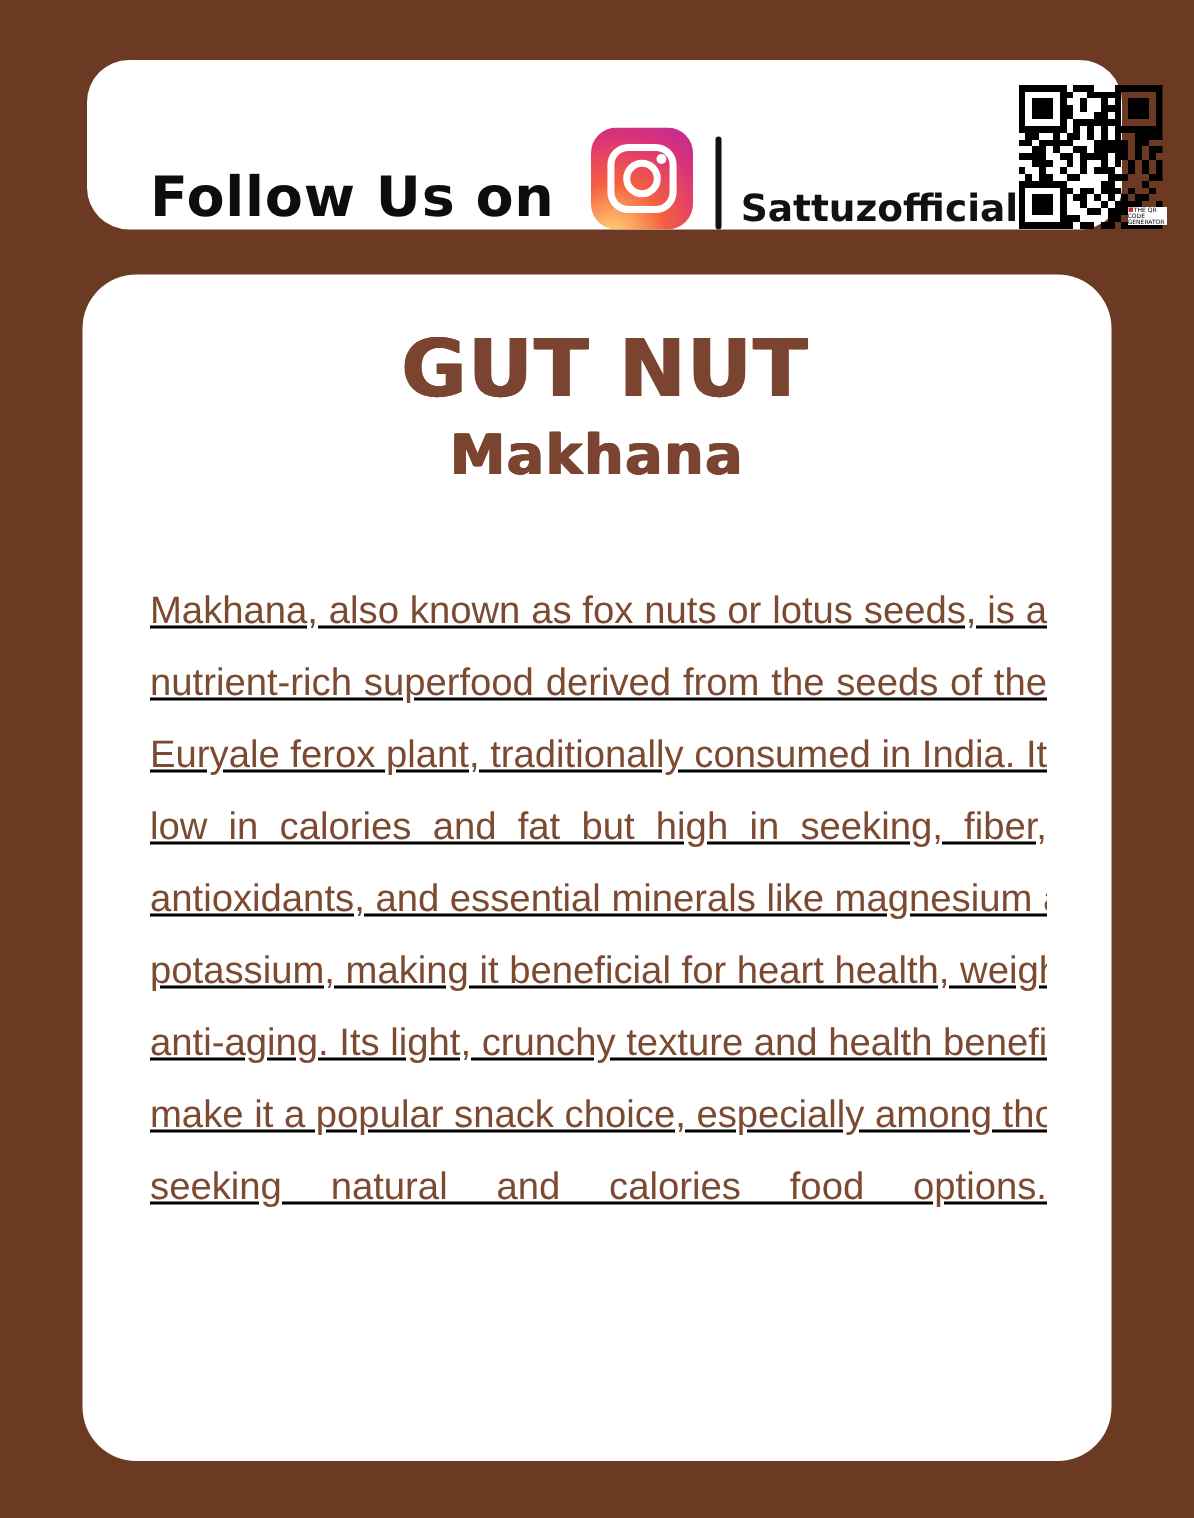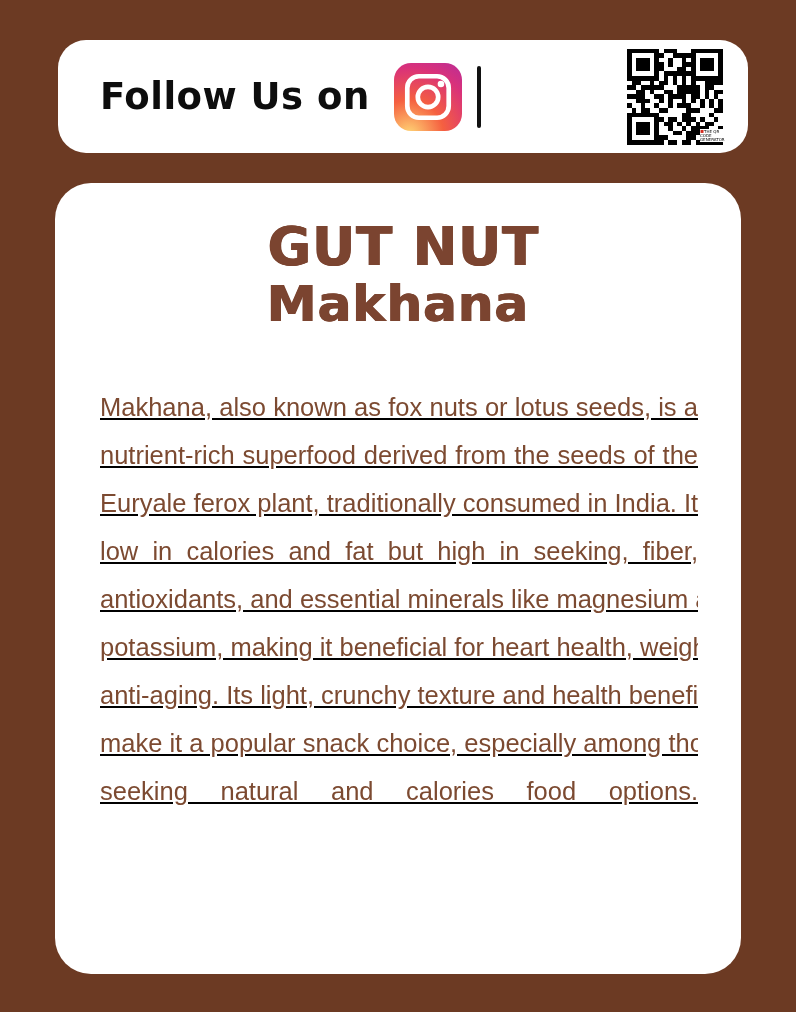--- a/index.html
+++ b/index.html
@@ -12,21 +12,21 @@
   }
 
   
   .banner {
     position: absolute;
     left: 58px; top: 40px;
     width: 690px; height: 113px;
     background: #FFFFFF;
     border-radius: 28px;
     display: flex;
-    align-items: center;
+    align-items: flex-end;
   }
   .follow-text {
     font-family: "DejaVu Sans", sans-serif;
     font-weight: bold;
     font-size: 37px;
     color: #0D0D0D;
     margin-left: 42px;
     letter-spacing: 0.5px;
     white-space: nowrap;
   }
@@ -88,21 +88,21 @@
     color: #7B4430;
     letter-spacing: 1px;
   }
   .card-title .t1 {
     font-size: 53px;
     line-height: 56px;
     text-shadow: 0.6px 0 0 #7B4430, -0.6px 0 0 #7B4430;
     padding-left: 11px;
   }
   .card-title .t2 {
-    font-size: 50px;
+    font-size: 37px;
     line-height: 58px;
     text-shadow: 0.6px 0 0 #7B4430, -0.6px 0 0 #7B4430;
   }
   .card-body {
     margin: 50px 43px 0 45px;
     text-decoration: underline;
   }
   .body-line {
     font-family: "Liberation Sans", sans-serif;
     font-size: 25.5px;
@@ -131,20 +131,21 @@
       </radialGradient>
     </defs>
     <rect width="64" height="64" rx="16" fill="url(#igGrad)"></rect>
     <rect x="12.5" y="12.5" width="39" height="39" rx="11" fill="none" stroke="#FFFFFF" stroke-width="4.4"></rect>
     <circle cx="32" cy="32" r="9.6" fill="none" stroke="#FFFFFF" stroke-width="4.4"></circle>
     <circle cx="44.2" cy="19.8" r="3.1" fill="#FFFFFF"></circle>
   </svg>
 
   <div class="banner-divider"></div>
 
+  <div class="handle">Sattuzofficial</div>
 
   <div class="qr-wrap">
     <svg id="qr-svg" viewBox="0 0 21 21" shape-rendering="crispEdges">
         <path d="M0 0h1v1h-1zM1 0h1v1h-1zM2 0h1v1h-1zM3 0h1v1h-1zM4 0h1v1h-1zM5 0h1v1h-1zM6 0h1v1h-1zM8 0h1v1h-1zM9 0h1v1h-1zM10 0h1v1h-1zM14 0h1v1h-1zM15 0h1v1h-1zM16 0h1v1h-1zM17 0h1v1h-1zM18 0h1v1h-1zM19 0h1v1h-1zM20 0h1v1h-1zM0 1h1v1h-1zM6 1h1v1h-1zM7 1h1v1h-1zM10 1h1v1h-1zM11 1h1v1h-1zM12 1h1v1h-1zM13 1h1v1h-1zM14 1h1v1h-1zM20 1h1v1h-1zM0 2h1v1h-1zM2 2h1v1h-1zM3 2h1v1h-1zM4 2h1v1h-1zM6 2h1v1h-1zM9 2h1v1h-1zM12 2h1v1h-1zM14 2h1v1h-1zM16 2h1v1h-1zM17 2h1v1h-1zM18 2h1v1h-1zM20 2h1v1h-1zM0 3h1v1h-1zM2 3h1v1h-1zM3 3h1v1h-1zM4 3h1v1h-1zM6 3h1v1h-1zM7 3h1v1h-1zM9 3h1v1h-1zM12 3h1v1h-1zM13 3h1v1h-1zM14 3h1v1h-1zM16 3h1v1h-1zM17 3h1v1h-1zM18 3h1v1h-1zM20 3h1v1h-1zM0 4h1v1h-1zM2 4h1v1h-1zM3 4h1v1h-1zM4 4h1v1h-1zM6 4h1v1h-1zM7 4h1v1h-1zM11 4h1v1h-1zM12 4h1v1h-1zM14 4h1v1h-1zM16 4h1v1h-1zM17 4h1v1h-1zM18 4h1v1h-1zM20 4h1v1h-1zM0 5h1v1h-1zM6 5h1v1h-1zM8 5h1v1h-1zM9 5h1v1h-1zM10 5h1v1h-1zM11 5h1v1h-1zM12 5h1v1h-1zM13 5h1v1h-1zM14 5h1v1h-1zM20 5h1v1h-1zM0 6h1v1h-1zM1 6h1v1h-1zM2 6h1v1h-1zM3 6h1v1h-1zM4 6h1v1h-1zM5 6h1v1h-1zM6 6h1v1h-1zM8 6h1v1h-1zM10 6h1v1h-1zM12 6h1v1h-1zM14 6h1v1h-1zM15 6h1v1h-1zM16 6h1v1h-1zM17 6h1v1h-1zM18 6h1v1h-1zM19 6h1v1h-1zM20 6h1v1h-1zM1 7h1v1h-1zM2 7h1v1h-1zM5 7h1v1h-1zM7 7h1v1h-1zM8 7h1v1h-1zM10 7h1v1h-1zM12 7h1v1h-1zM14 7h1v1h-1zM17 7h1v1h-1zM18 7h1v1h-1zM19 7h1v1h-1zM20 7h1v1h-1zM0 8h1v1h-1zM1 8h1v1h-1zM3 8h1v1h-1zM4 8h1v1h-1zM5 8h1v1h-1zM6 8h1v1h-1zM7 8h1v1h-1zM11 8h1v1h-1zM12 8h1v1h-1zM13 8h1v1h-1zM14 8h1v1h-1zM15 8h1v1h-1zM17 8h1v1h-1zM18 8h1v1h-1zM2 9h1v1h-1zM3 9h1v1h-1zM5 9h1v1h-1zM8 9h1v1h-1zM9 9h1v1h-1zM11 9h1v1h-1zM12 9h1v1h-1zM13 9h1v1h-1zM14 9h1v1h-1zM15 9h1v1h-1zM17 9h1v1h-1zM19 9h1v1h-1zM20 9h1v1h-1zM0 10h1v1h-1zM1 10h1v1h-1zM2 10h1v1h-1zM3 10h1v1h-1zM6 10h1v1h-1zM7 10h1v1h-1zM9 10h1v1h-1zM10 10h1v1h-1zM11 10h1v1h-1zM12 10h1v1h-1zM14 10h1v1h-1zM15 10h1v1h-1zM17 10h1v1h-1zM19 10h1v1h-1zM2 11h1v1h-1zM3 11h1v1h-1zM4 11h1v1h-1zM7 11h1v1h-1zM9 11h1v1h-1zM12 11h1v1h-1zM14 11h1v1h-1zM16 11h1v1h-1zM18 11h1v1h-1zM20 11h1v1h-1zM0 12h1v1h-1zM3 12h1v1h-1zM6 12h1v1h-1zM9 12h1v1h-1zM11 12h1v1h-1zM12 12h1v1h-1zM13 12h1v1h-1zM16 12h1v1h-1zM18 12h1v1h-1zM20 12h1v1h-1zM1 13h1v1h-1zM3 13h1v1h-1zM4 13h1v1h-1zM7 13h1v1h-1zM8 13h1v1h-1zM13 13h1v1h-1zM14 13h1v1h-1zM15 13h1v1h-1zM19 13h1v1h-1zM20 13h1v1h-1zM0 14h1v1h-1zM1 14h1v1h-1zM2 14h1v1h-1zM3 14h1v1h-1zM4 14h1v1h-1zM5 14h1v1h-1zM6 14h1v1h-1zM12 14h1v1h-1zM13 14h1v1h-1zM18 14h1v1h-1zM0 15h1v1h-1zM6 15h1v1h-1zM7 15h1v1h-1zM9 15h1v1h-1zM10 15h1v1h-1zM12 15h1v1h-1zM13 15h1v1h-1zM14 15h1v1h-1zM16 15h1v1h-1zM19 15h1v1h-1zM0 16h1v1h-1zM2 16h1v1h-1zM3 16h1v1h-1zM4 16h1v1h-1zM6 16h1v1h-1zM8 16h1v1h-1zM9 16h1v1h-1zM11 16h1v1h-1zM13 16h1v1h-1zM15 16h1v1h-1zM17 16h1v1h-1zM18 16h1v1h-1zM0 17h1v1h-1zM2 17h1v1h-1zM3 17h1v1h-1zM4 17h1v1h-1zM6 17h1v1h-1zM9 17h1v1h-1zM12 17h1v1h-1zM14 17h1v1h-1zM15 17h1v1h-1zM16 17h1v1h-1zM17 17h1v1h-1zM20 17h1v1h-1zM0 18h1v1h-1zM2 18h1v1h-1zM3 18h1v1h-1zM4 18h1v1h-1zM6 18h1v1h-1zM10 18h1v1h-1zM11 18h1v1h-1zM13 18h1v1h-1zM14 18h1v1h-1zM15 18h1v1h-1zM18 18h1v1h-1zM0 19h1v1h-1zM6 19h1v1h-1zM7 19h1v1h-1zM8 19h1v1h-1zM13 19h1v1h-1zM14 19h1v1h-1zM17 19h1v1h-1zM19 19h1v1h-1zM0 20h1v1h-1zM1 20h1v1h-1zM2 20h1v1h-1zM3 20h1v1h-1zM4 20h1v1h-1zM5 20h1v1h-1zM6 20h1v1h-1zM7 20h1v1h-1zM9 20h1v1h-1zM10 20h1v1h-1zM12 20h1v1h-1zM13 20h1v1h-1zM15 20h1v1h-1zM16 20h1v1h-1zM17 20h1v1h-1zM18 20h1v1h-1zM19 20h1v1h-1zM20 20h1v1h-1z" fill="#000000"></path>
       </svg>
     <span class="qr-wm"><span class="red-dot">▪</span><span>THE QR CODE GENERATOR</span></span>
   </div>
 </div>
 
 <div class="card">

